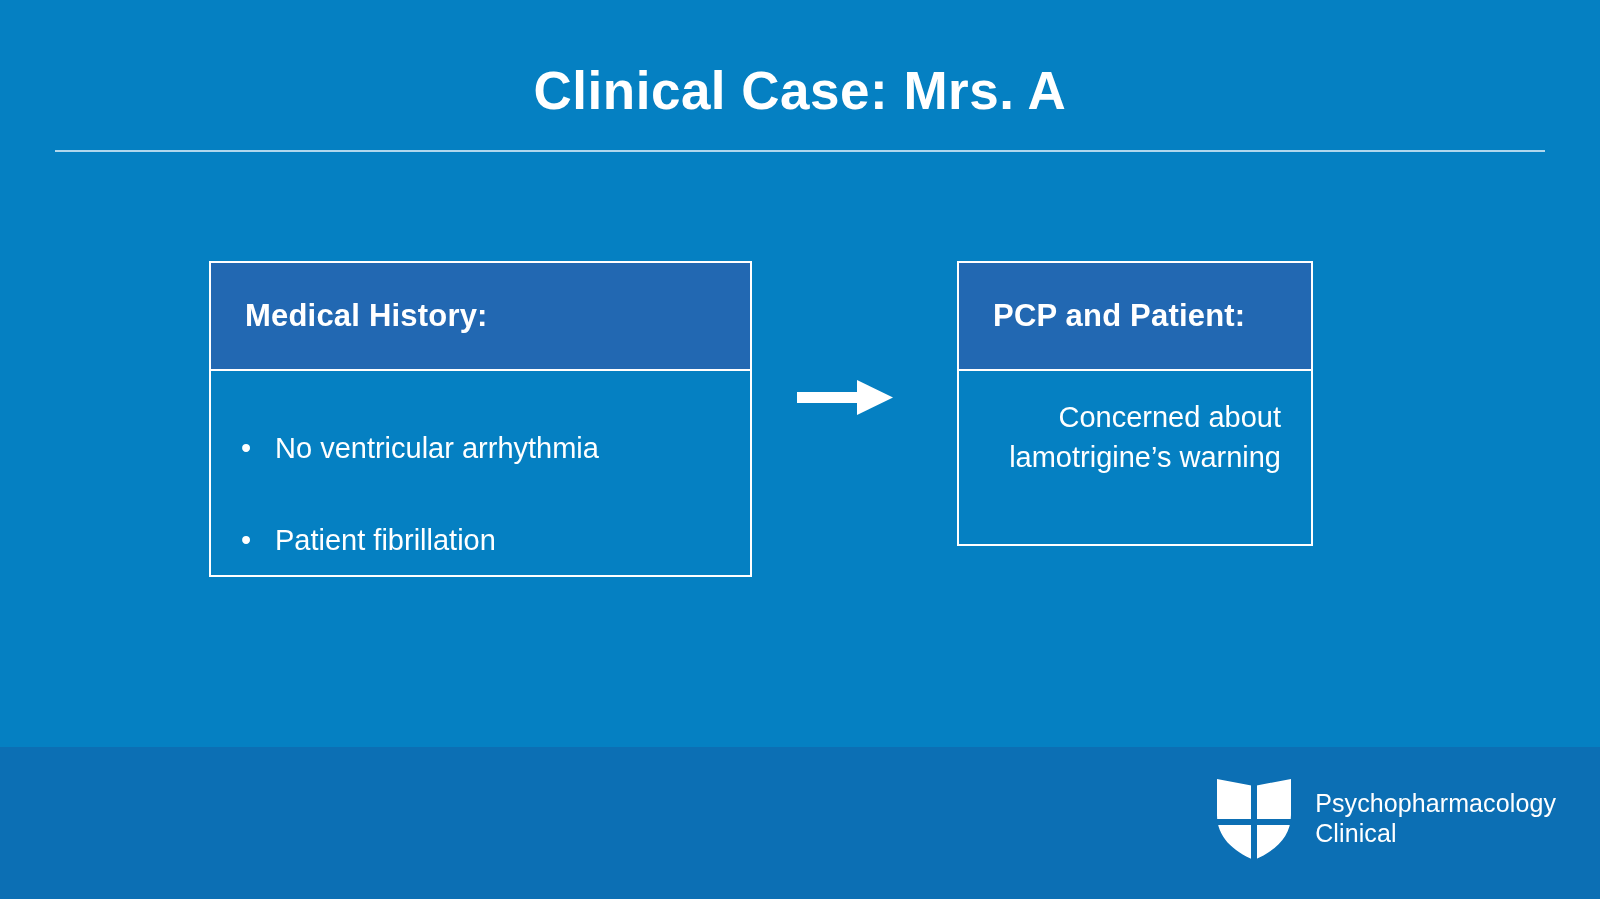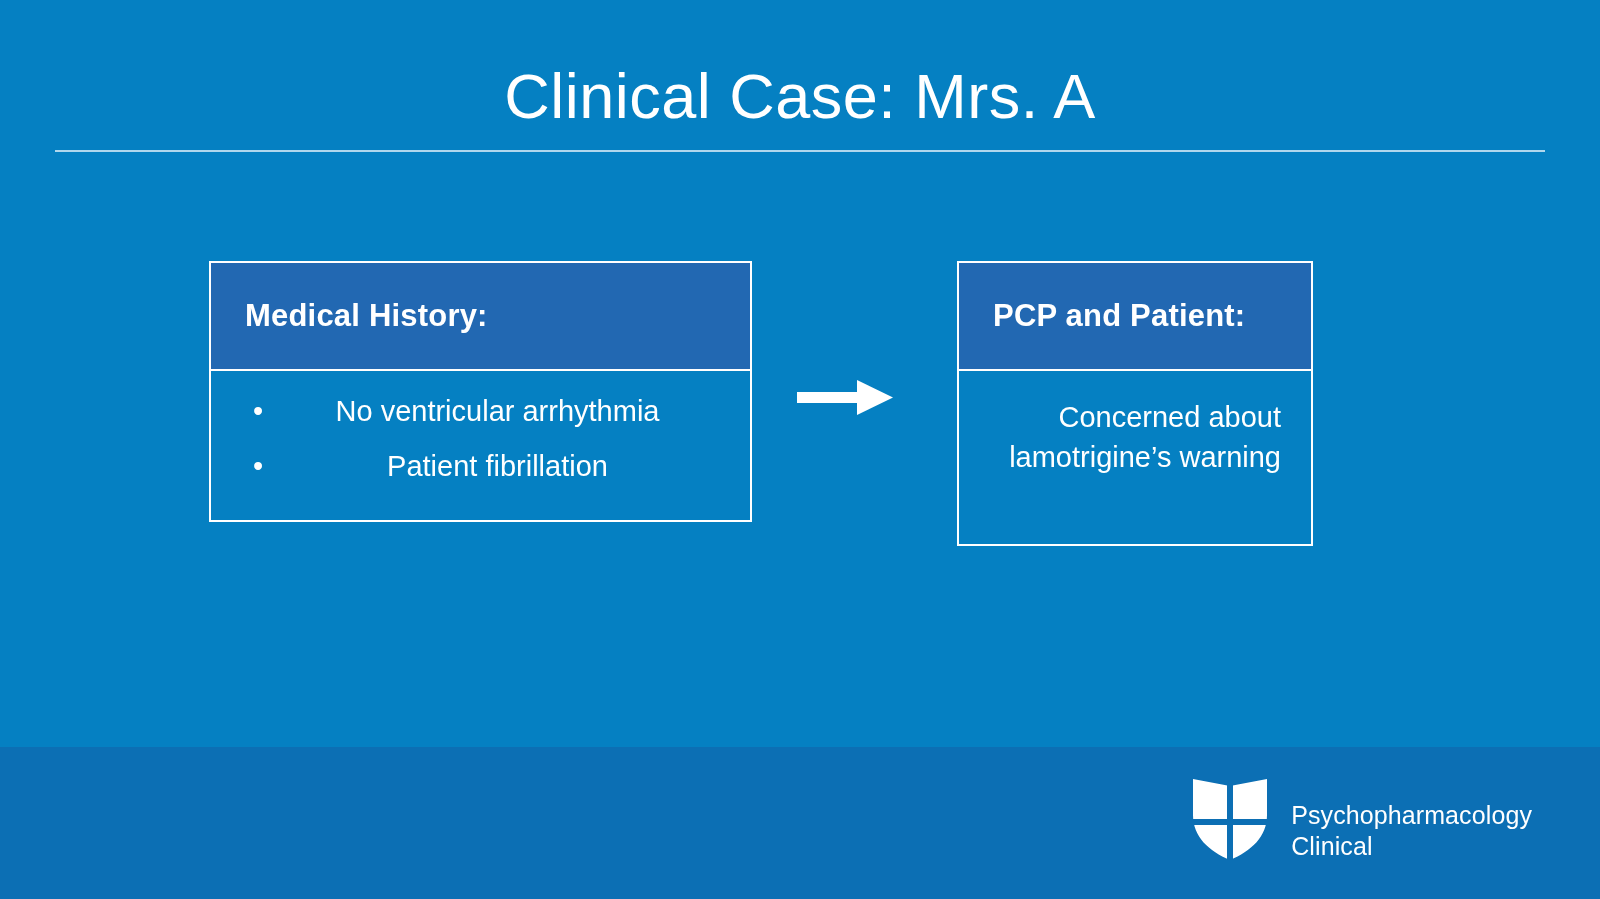--- a/index.html
+++ b/index.html
@@ -17,22 +17,22 @@
   }
 
   
   .slide-title {
     position: absolute;
     top: 62px;
     left: 0;
     width: 1600px;
     text-align: center;
     color: #ffffff;
-    font-size: 63px;
-    font-weight: normal;
+    font-size: 53px;
+    font-weight: bold;
     letter-spacing: 0.5px;
     line-height: 1.1;
   }
   .title-rule {
     position: absolute;
     left: 55px;
     top: 150px;
     width: 1490px;
     height: 2px;
     background: #cfe6f4;
@@ -51,22 +51,21 @@
   .card {
     position: absolute;
     box-sizing: border-box;
     border: 2px solid #ffffff;
     background: #0580c2;
   }
   .card.left {
     left: 209px;
     top: 261px;
     width: 543px;
-    height: 261px;
-    text-align: center;
+    height: 316px;
   }
   .card.right {
     left: 957px;
     top: 261px;
     width: 356px;
     height: 285px;
   }
 
   .card-header {
     box-sizing: border-box;
@@ -104,20 +103,21 @@
   }
   .bullet-dot {
     width: 34px;
     flex: 0 0 34px;
     color: #ffffff;
     font-size: 29px;
     line-height: 1.0;
   }
   .bullet-text {
     flex: 1 1 auto;
+    margin-top: 37px;
   }
 
   .body-paragraph {
     color: #ffffff;
     font-size: 29px;
     line-height: 1.38;
     max-width: 350px;
     text-align: right;
   }
 
@@ -134,24 +134,24 @@
   .footer-band {
     position: absolute;
     left: 0;
     top: 747px;
     width: 1600px;
     height: 152px;
     background: #0c6fb4;
   }
   .brand {
     position: absolute;
-    right: 68px;
+    right: 44px;
     top: 28px;
     display: flex;
-    align-items: flex-end;
+    align-items: center;
     gap: 22px;
   }
   .brand-mark {
     width: 78px;
     height: 86px;
     flex: 0 0 78px;
   }
   .brand-text {
     color: #ffffff;
     font-size: 25px;

